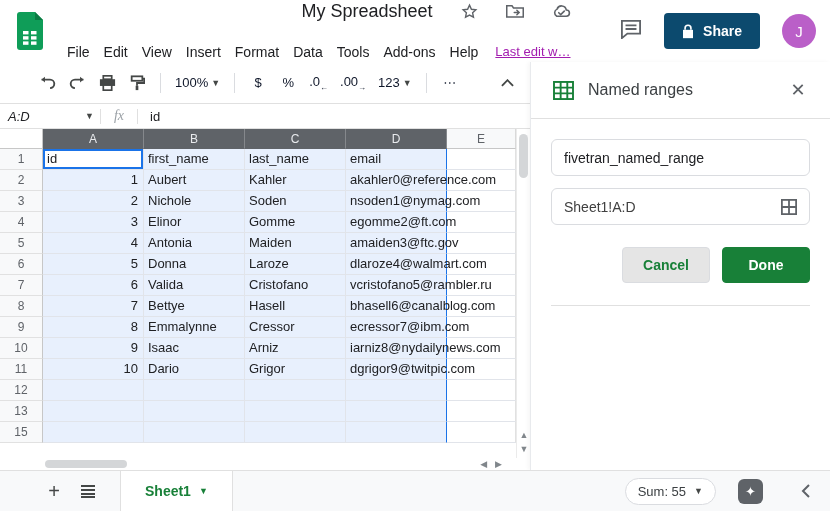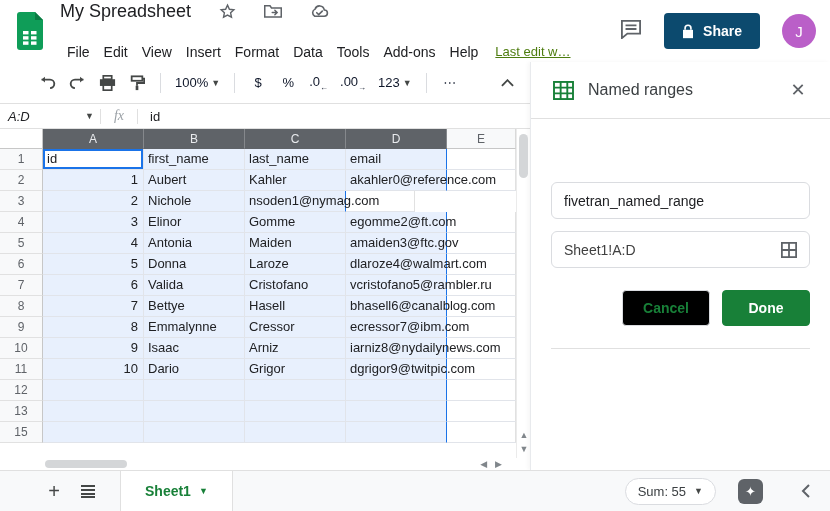--- a/index.html
+++ b/index.html
@@ -4,26 +4,26 @@
 <style>
   * { box-sizing: border-box; margin: 0; padding: 0; }
   html,body { width:830px; height:511px; overflow:hidden; }
   body { font-family:"Liberation Sans", sans-serif; color:#202124; background:#fff; }
   .app { width:830px; height:511px; display:flex; flex-direction:column; overflow:hidden; }
 
   
   .topbar { height:62px; display:flex; align-items:center; padding:0 14px 0 16px; flex:none; }
   .logo { width:28px; height:38px; margin-right:16px; flex:none; }
   .titleblock { display:flex; flex-direction:column; justify-content:center; }
-  .titlerow { display:flex; align-items:center; gap:28px; margin-bottom:20px; }
+  .titlerow { display:flex; align-items:center; gap:28px; margin-bottom:20px;justify-content:flex-end; }
   .doc-title { font-size:18px; color:#202124; }
   .t-icon { color:#5f6368; display:flex; align-items:center; }
   .menurow { display:flex; align-items:center; font-size:14px; color:#202124; }
   .menurow .mi { padding:2px 7px; cursor:default; }
-  .lastedit { margin-left:10px; font-size:13px; color:#4d7c0f; text-decoration:underline; white-space:nowrap; }
+  .lastedit { margin-left:10px; font-size:13px; color:#a21caf; text-decoration:underline; white-space:nowrap; }
   .top-spacer { flex:1; }
   .comment-btn { margin-right:22px; color:#5f6368; }
   .share-btn { background:#0c4a6e; color:#fff; border:none; border-radius:4px; height:36px;
                padding:0 18px; font-size:14px; font-weight:bold; display:flex; align-items:center; gap:9px; }
   .avatar { width:34px; height:34px; border-radius:50%; background:#ba5fc8; color:#fff; font-size:15px;
             display:flex; align-items:center; justify-content:center; margin-left:22px; }
 
   
   .content { display:flex; flex:1; min-height:0; }
   .leftcol { width:530px; flex:none; display:flex; flex-direction:column; }
@@ -80,34 +80,34 @@
   .varrows { position:absolute; bottom:2px; left:0; width:14px; display:flex; flex-direction:column;
              align-items:center; color:#80868b; font-size:9px; line-height:14px; }
 
   
   .hscroll { height:12px; flex:none; position:relative; }
   .hthumb { position:absolute; left:45px; top:2px; width:82px; height:8px; border-radius:4px; background:#d4d6d8; }
   .harrows { position:absolute; right:28px; top:0; display:flex; gap:8px; color:#80868b; font-size:9px; line-height:12px; }
 
   
   .panel { flex:1; border-left:1px solid #e8eaed; box-shadow:-2px 0 4px rgba(0,0,0,0.04);
-           display:flex; flex-direction:column; background:#fff;gap:43px; }
+           display:flex; flex-direction:column; background:#fff; }
   .panel-header { height:57px; flex:none; display:flex; align-items:center; padding:0 20px 0 22px;
                   border-bottom:1px solid #e0e0e0; }
   .panel-title { font-size:16px; color:#3c4043; margin-left:14px; flex:1; }
   .close-x { color:#5f6368; font-size:18px; width:24px; text-align:center; }
   .panel-body { padding:20px 20px 18px 20px; }
   .p-input { width:100%; height:37px; border:1px solid #dadce0; border-radius:6px; padding:0 12px;
              font-size:14px; font-family:"Liberation Sans", sans-serif; color:#202124; outline:none;
              display:flex; align-items:center; background:#fff; }
   .p-input.range { margin-top:12px; color:#404040; justify-content:space-between; }
   .btnrow { display:flex; justify-content:flex-end; gap:12px; margin-top:22px; }
   .btn { height:36px; min-width:88px; border-radius:4px; font-size:14px; font-weight:bold;
          display:flex; align-items:center; justify-content:center; }
-  .btn.cancel { background:#000000; border:1px solid #dadce0; color:#188038; }
+  .btn.cancel { background:#e5e5e5; border:1px solid #dadce0; color:#188038; }
   .btn.done { background:#188038; border:1px solid #188038; color:#fff; }
   .panel-div { border-bottom:1px solid #e0e0e0; margin-top:22px; }
 
   
   .bottombar { height:41px; flex:none; background:#f8f9fa; border-top:1px solid #e0e0e0;
                display:flex; align-items:center; }
   .bb-icon { color:#444746; display:flex; align-items:center; justify-content:center; width:28px; }
   .plus { margin-left:40px; font-size:20px; color:#444746; }
   .sheettab { height:41px; background:#fff; display:flex; align-items:center; padding:0 24px;
               margin-left:18px; border-left:1px solid #e0e0e0; border-right:1px solid #e0e0e0; }
@@ -291,20 +291,21 @@
                 <div class="cell sel-fill num"><span class="cellText">1</span></div>
                 <div class="cell sel-fill"><span class="cellText">Aubert</span></div>
                 <div class="cell sel-fill"><span class="cellText">Kahler</span></div>
                 <div class="cell sel-fill sel-edge email"><span class="cellText">akahler0@reference.com</span></div>
                 <div class="cell e-fill"></div>
               </div>
               <div class="grid-row">
                 <div class="row-header">3</div>
                 <div class="cell sel-fill num"><span class="cellText">2</span></div>
                 <div class="cell sel-fill"><span class="cellText">Nichole</span></div>
+                <div class="cell sel-fill"><span class="cellText">Soden</span></div>
                 <div class="cell sel-fill sel-edge email"><span class="cellText">nsoden1@nymag.com</span></div>
                 <div class="cell e-fill"></div>
               </div>
               <div class="grid-row">
                 <div class="row-header">4</div>
                 <div class="cell sel-fill num"><span class="cellText">3</span></div>
                 <div class="cell sel-fill"><span class="cellText">Elinor</span></div>
                 <div class="cell sel-fill"><span class="cellText">Gomme</span></div>
                 <div class="cell sel-fill sel-edge email"><span class="cellText">egomme2@ft.com</span></div>
                 <div class="cell e-fill"></div>

